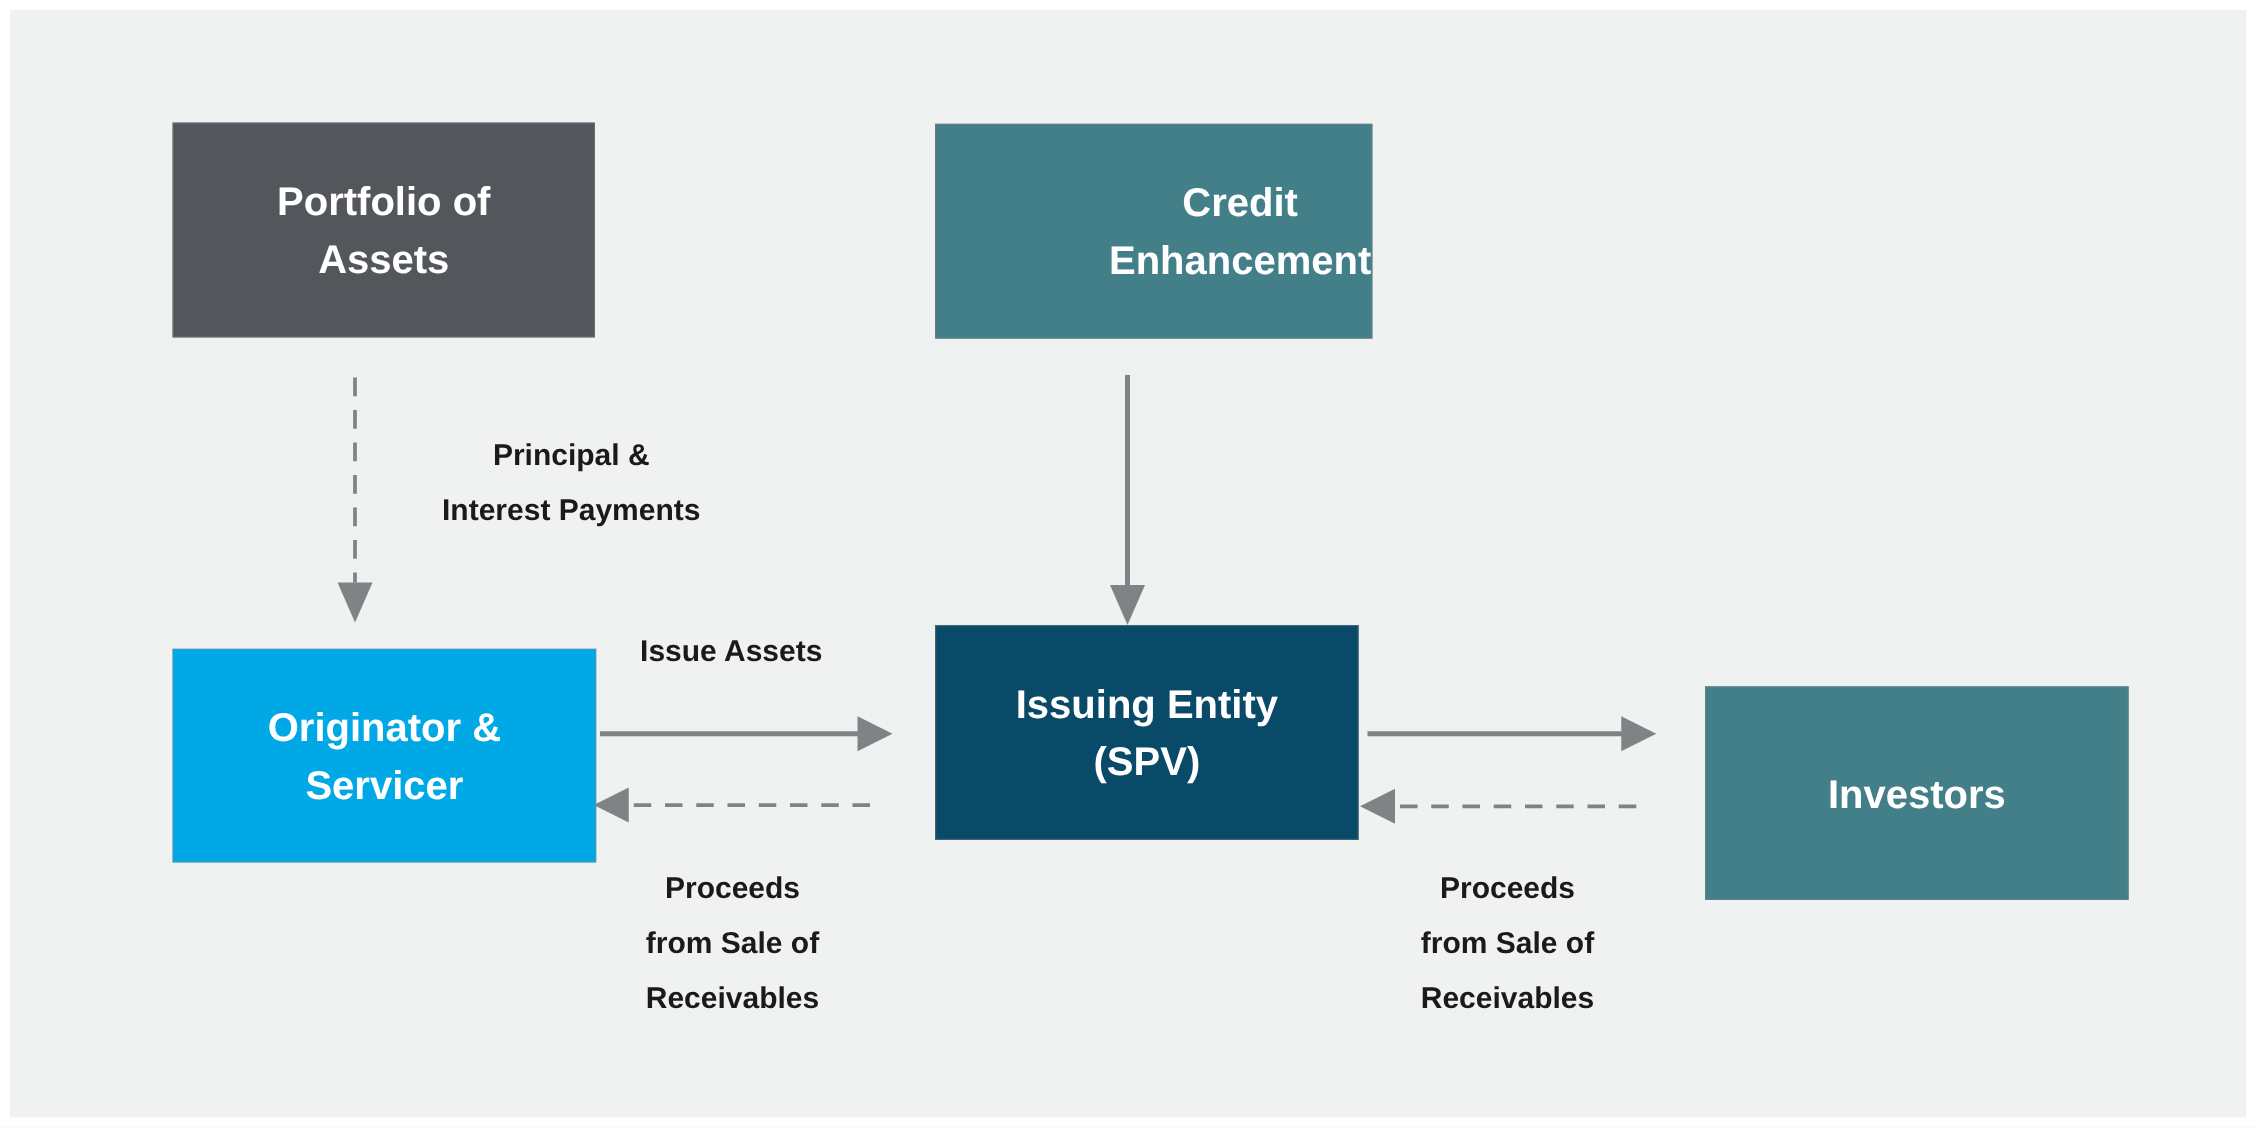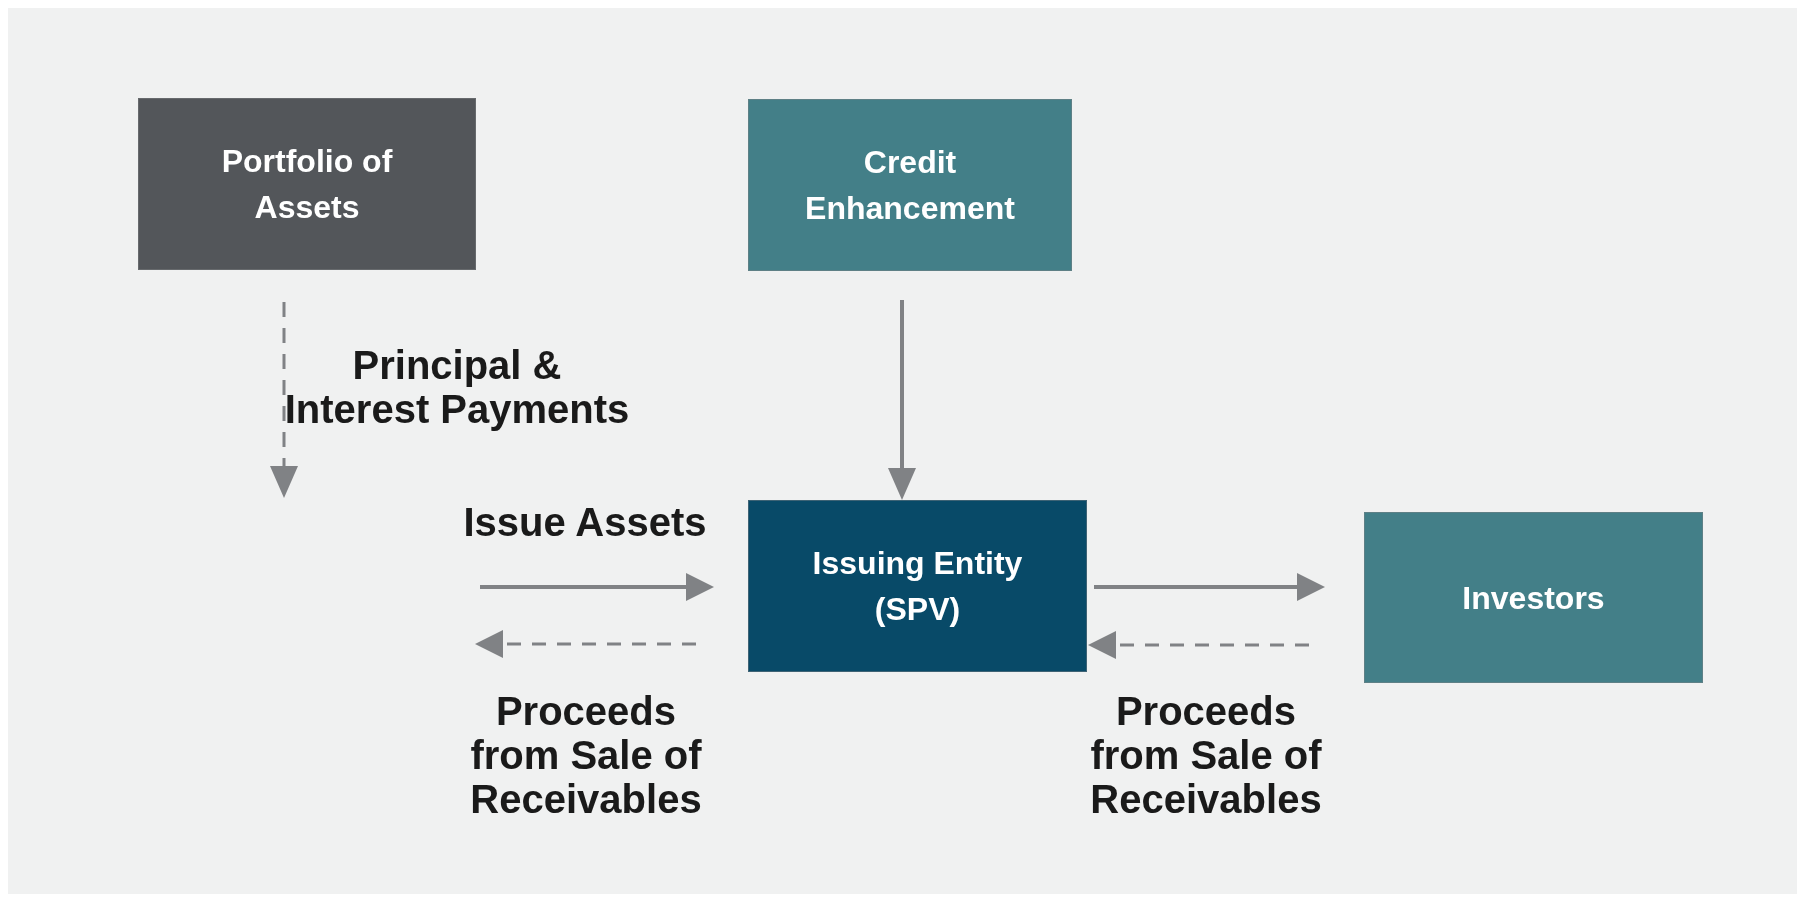--- a/index.html
+++ b/index.html
@@ -41,31 +41,31 @@
     border: 1px solid rgba(128,130,133,0.45);
     box-sizing: border-box;
     margin-left: 15px;
   }
   .node-gray  { background: var(--node-dark-gray, #53565A); }
   .node-teal  { background: var(--node-teal, #437F88); }
   .node-blue  { background: var(--node-blue, #00A9E5); }
   .node-navy  { background: var(--node-navy, #084A68); }
 
   #node-portfolio  { left: 115px;  top: 90px;  width: 338px; height: 172px; }
-  #node-credit     { left: 725px;  top: 91px;  width: 324px; height: 172px; }
+  #node-credit     { left: 725px;  top: 91px;  width: 350px; height: 172px; justify-content: flex-end; }
   #node-originator { left: 115px;  top: 511px; width: 339px; height: 171px; }
   #node-spv        { left: 725px;  top: 492px; width: 339px; height: 172px; }
-  #node-investors  { left: 1341px; top: 504px; width: 339px; height: 171px; }
+  #node-investors  { left: 1341px; top: 541px; width: 339px; height: 171px; }
 
   .edge-label {
     position: absolute;
     transform: translateX(-50%);
     text-align: center;
     color: var(--label-text, #1A1A1A);
-    font-size: 40px;
+    font-size: 24px;
     font-weight: 600;
     line-height: 44px;
     white-space: pre-line;
   }
   #label-principal      { left: 449px;  top: 335px; }
   #label-sell-assets    { left: 577px;  top: 492px; }
   #label-issue          { left: 1191px; top: 460px; }
   #label-proceeds-left  { left: 578px;  top: 681px; }
   #label-proceeds-right { left: 1198px; top: 681px; }
 
@@ -120,20 +120,24 @@
     <div class="node node-gray" id="node-portfolio">
       <span>Portfolio of
 Assets</span>
     </div>
 
     <div class="node node-teal" id="node-credit">
       <span>Credit
 Enhancement</span>
     </div>
 
+    <div class="node node-blue" id="node-originator">
+      <span>Originator &amp;
+Servicer</span>
+    </div>
 
     <div class="node node-navy" id="node-spv">
       <span>Issuing Entity
 (SPV)</span>
     </div>
 
     <div class="node node-teal" id="node-investors">
       <span>Investors</span>
     </div>
 

